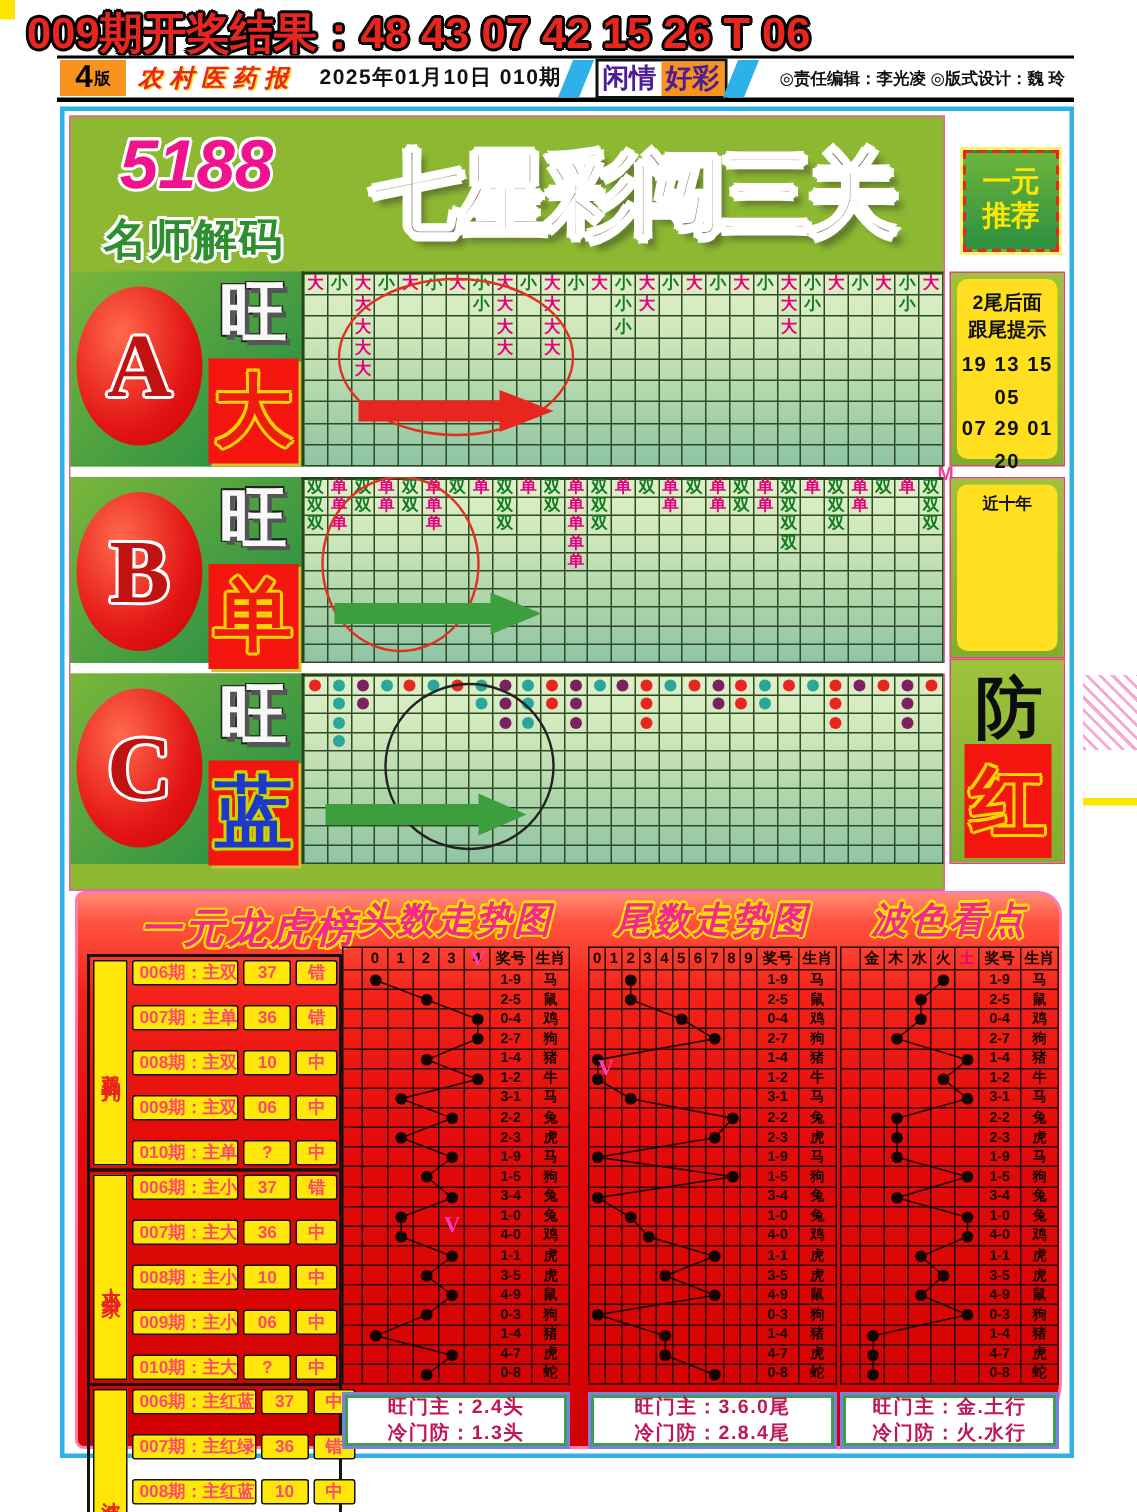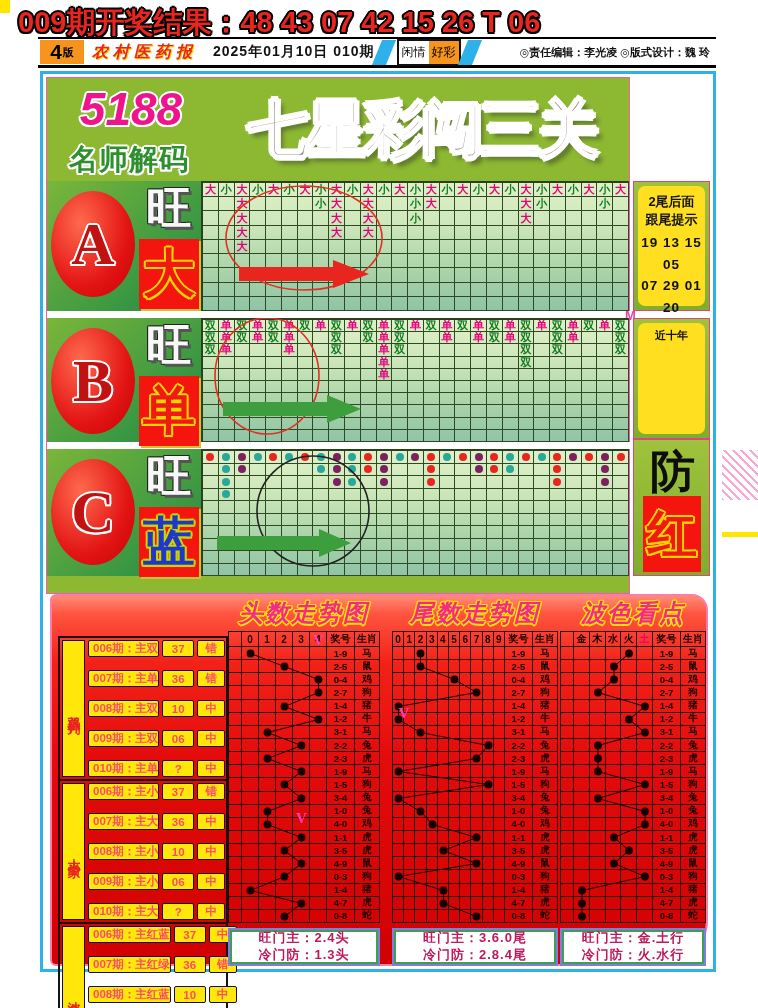--- a/index.html
+++ b/index.html
@@ -15,21 +15,21 @@
   #banner{left:18px;top:3px;font-size:29px;font-weight:900;color:#e8251f;letter-spacing:0;white-space:nowrap;}
 
   
   #masthead{left:38px;top:37px;width:678px;height:31px;background:#fff;border-top:2px solid #000;border-bottom:3px solid #000;display:flex;align-items:center;box-sizing:border-box;}
   #page-badge{width:44px;height:24px;background:#f7941d;display:flex;align-items:center;justify-content:center;margin-left:2px;font-weight:900;color:#000;}
   #page-badge .n{font-size:21px;} #page-badge .u{font-size:11px;margin-left:1px;}
   #paper-name{font-family:"Liberation Serif","DejaVu Serif",serif;font-weight:900;font-style:italic;color:#e8251f;font-size:16px;letter-spacing:5px;margin-left:8px;text-shadow:1px 1px 0 #ffd400;}
   #date-issue{font-size:14px;font-weight:700;color:#111;margin-left:16px;letter-spacing:1px;}
   .stripe{width:14px;height:25px;background:#2eb1e8;transform:skewX(-22deg);margin:0 2px;}
   #tagwrap{display:flex;border:2px solid #111;height:23px;margin-left:4px;}
-  .tag{font-size:12px;font-weight:400;display:flex;align-items:center;padding:0 3px;color:#000000;}
+  .tag{font-size:18px;font-weight:700;display:flex;align-items:center;padding:0 3px;color:#4c1d95;}
   #tag2{background:#f7941d;}
   #credits{margin-left:auto;font-size:11px;font-weight:700;color:#111;padding-right:6px;white-space:nowrap;}
 
   
   #frame{left:40px;top:71px;width:676px;height:901px;border:3px solid #2eb1e8;background:#fff;box-sizing:border-box;}
   #green-zone{left:3px;top:3px;width:584px;height:517px;background:#8cb832;border:1px solid #ef5da8;box-sizing:border-box;}
   .sep{left:0;width:664px;height:7px;background:#ffffff;}
 
   #promo-num{left:8px;top:4px;width:152px;font-size:46px;font-weight:900;font-style:italic;color:#f0148c;text-align:center;}
   #promo-sub{left:0px;top:62px;width:164px;font-size:29px;font-weight:900;color:#2e8f2e;text-align:center;letter-spacing:1px;}
@@ -115,20 +115,24 @@
     <div id="promo-num" class="abs ow">5188</div>
     <div id="promo-sub" class="abs ow">名师解码</div>
     <div id="main-title" class="abs">
         <span style="color: rgb(143, 133, 120);">七</span>
         <span style="color: rgb(143, 133, 120);">星</span>
         <span style="color: rgb(143, 133, 120);">彩</span>
         <span style="color: rgb(143, 133, 120);">闯</span>
         <span style="color: rgb(245, 15, 147);">三</span>
         <span style="color: rgb(143, 133, 120);">关</span>
       </div>
+    <div id="recommend" class="abs">
+      <div>一元</div>
+      <div>推荐</div>
+    </div>
 
     <div class="sep abs" style="top:233px"></div>
     <div class="sep abs" style="top:364px"></div>
     <div class="abs deco-m" style="left:578px;top:230px">M</div>
 
     <div id="sections-host">
         <div class="sec-label-bg abs" style="top: 103px; height: 130px;"></div>
         <div class="ellipse abs" style="top: 113px;">
           <div class="ltr ow">A</div>
         </div>
@@ -1070,20 +1074,21 @@
     </div>
     <div class="rpanel abs" style="top:361px;height:137px">
       <div id="guard-label" class="abs">防</div>
       <div id="guard-key" class="abs">
         <span class="k-red">红</span>
       </div>
     </div>
   </div>
 
   <div id="red-zone" class="abs">
+    <div id="lb-title" class="abs oy">一元龙虎榜</div>
     <div id="leaderboard" class="abs">
         <div class="lgroup">
           <div class="glabel">单双神判</div>
           <div class="grows">
             <div class="lrow">
               <div class="lcell lc-label">006期：主双</div>
               <div class="lcell lc-num">37</div>
               <div class="lcell lc-res">错</div>
             </div>
             <div class="lrow">

